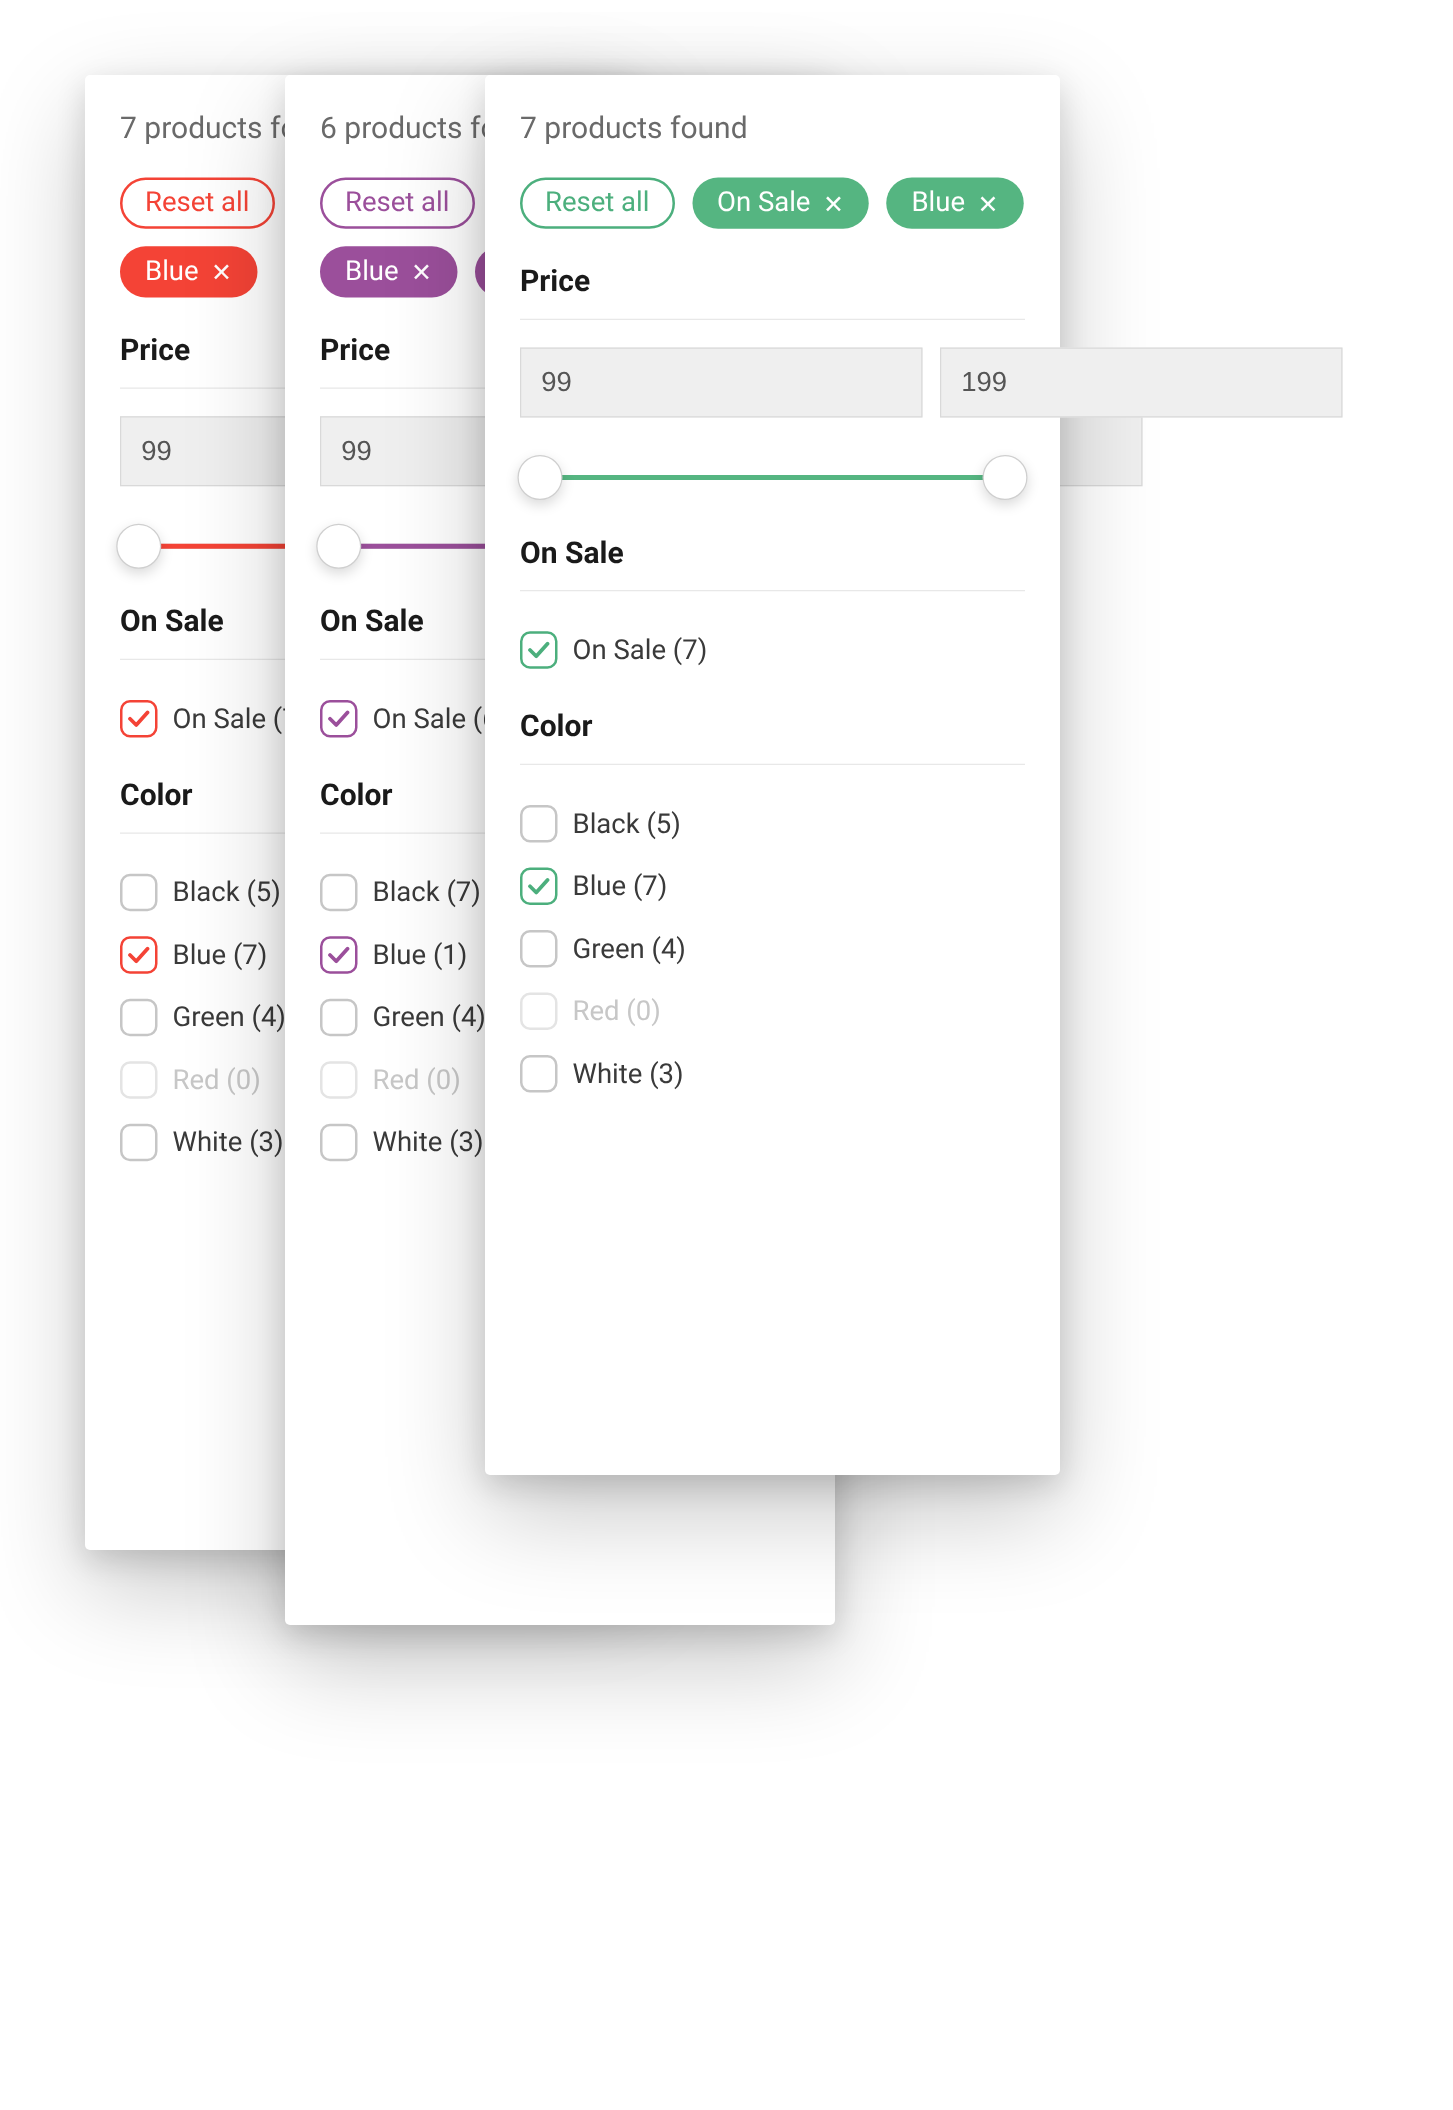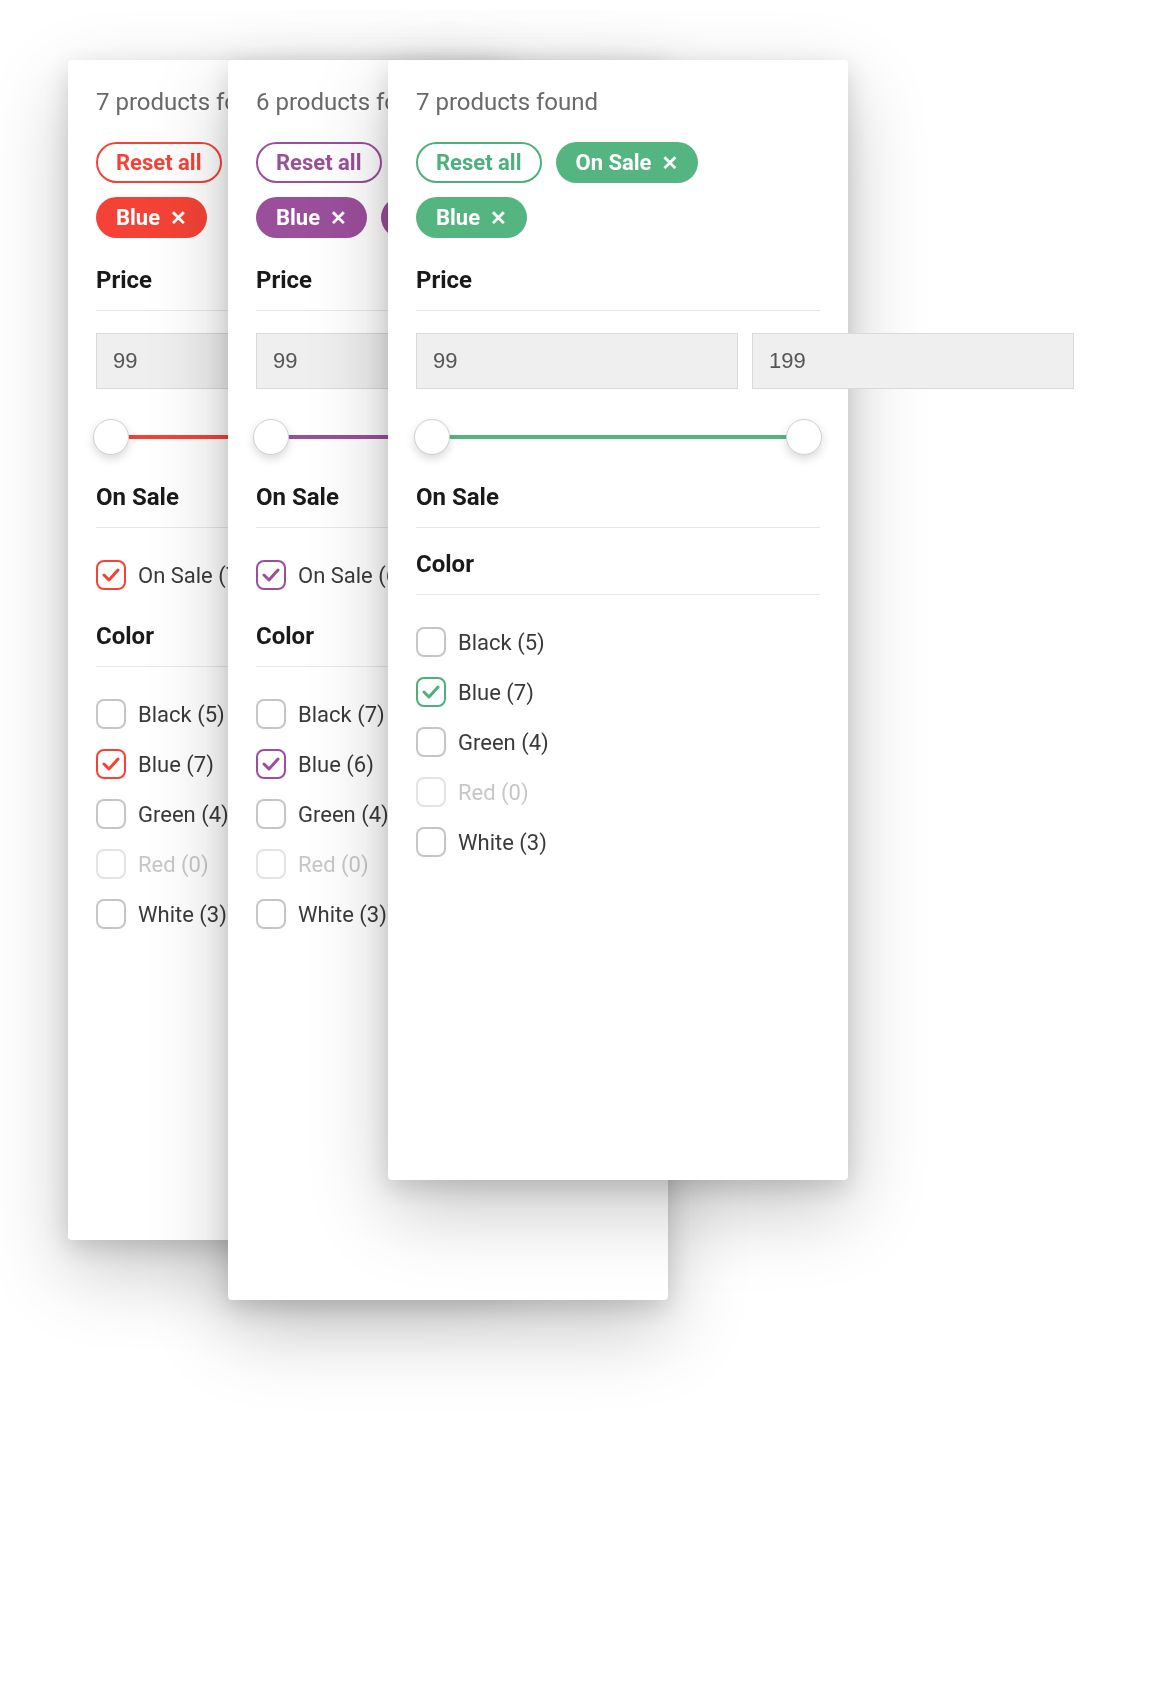--- a/index.html
+++ b/index.html
@@ -26,21 +26,21 @@
 
   .count {
     font-size: 24px; color: #6a6a6a; margin-bottom: 26px;
     white-space: nowrap; overflow: hidden;
   }
 
   .chips { display: flex; flex-wrap: wrap; gap: 14px; margin-bottom: 28px; }
   .chip {
     display: inline-flex; align-items: center; gap: 10px;
     border-radius: 999px; padding: 8px 20px; font-size: 22px;
-    color: #fff; font-weight: 700; cursor: pointer;
+    color: #fff; font-weight: 400; cursor: pointer;
   }
   .chip .x { font-size: 20px; line-height: 1; }
   .chip-outline {
     background: #fff; color: var(--accent);
     border: 2px solid var(--accent);
     padding: 6px 18px;
   }
 
   h3.section {
     font-size: 24px; font-weight: 700; color: #1a1a1a;
@@ -216,21 +216,21 @@
         <div class="cb-row">
           <span class="cb"></span>
           <span>Black (7)</span>
         </div>
         <div class="cb-row">
           <span class="cb checked">
             <svg width="18" height="14" viewBox="0 0 18 14" fill="none" stroke-width="3" stroke-linecap="round" stroke-linejoin="round">
               <polyline points="2,7 7,12 16,2"></polyline>
             </svg>
           </span>
-          <span>Blue (6)</span>
+          <span>Blue (1)</span>
         </div>
         <div class="cb-row">
           <span class="cb"></span>
           <span>Green (4)</span>
         </div>
         <div class="cb-row disabled">
           <span class="cb disabled"></span>
           <span>Red (0)</span>
         </div>
         <div class="cb-row">
@@ -262,20 +262,28 @@
       <input class="price-input" value="199" style="">
     </div>
     <div class="slider">
       <div class="slider-track-bg"></div>
       <div class="slider-track-active" style="left:4%;right:4%"></div>
       <div class="slider-handle" style="left:calc(4% - 18px)"></div>
       <div class="slider-handle" style="left:calc(96% - 18px)"></div>
     </div>
     <h3 class="section">On Sale</h3>
     <hr class="rule">
+    <div class="cb-row">
+      <span class="cb checked">
+          <svg width="18" height="14" viewBox="0 0 18 14" fill="none" stroke-width="3" stroke-linecap="round" stroke-linejoin="round">
+            <polyline points="2,7 7,12 16,2"></polyline>
+          </svg>
+        </span>
+      <span><span>On Sale</span> (<span>7</span>)</span>
+    </div>
     <h3 class="section">Color</h3>
     <hr class="rule">
     <div id="front-colors">
         <div class="cb-row">
           <span class="cb"></span>
           <span>Black (5)</span>
         </div>
         <div class="cb-row">
           <span class="cb checked">
             <svg width="18" height="14" viewBox="0 0 18 14" fill="none" stroke-width="3" stroke-linecap="round" stroke-linejoin="round">

